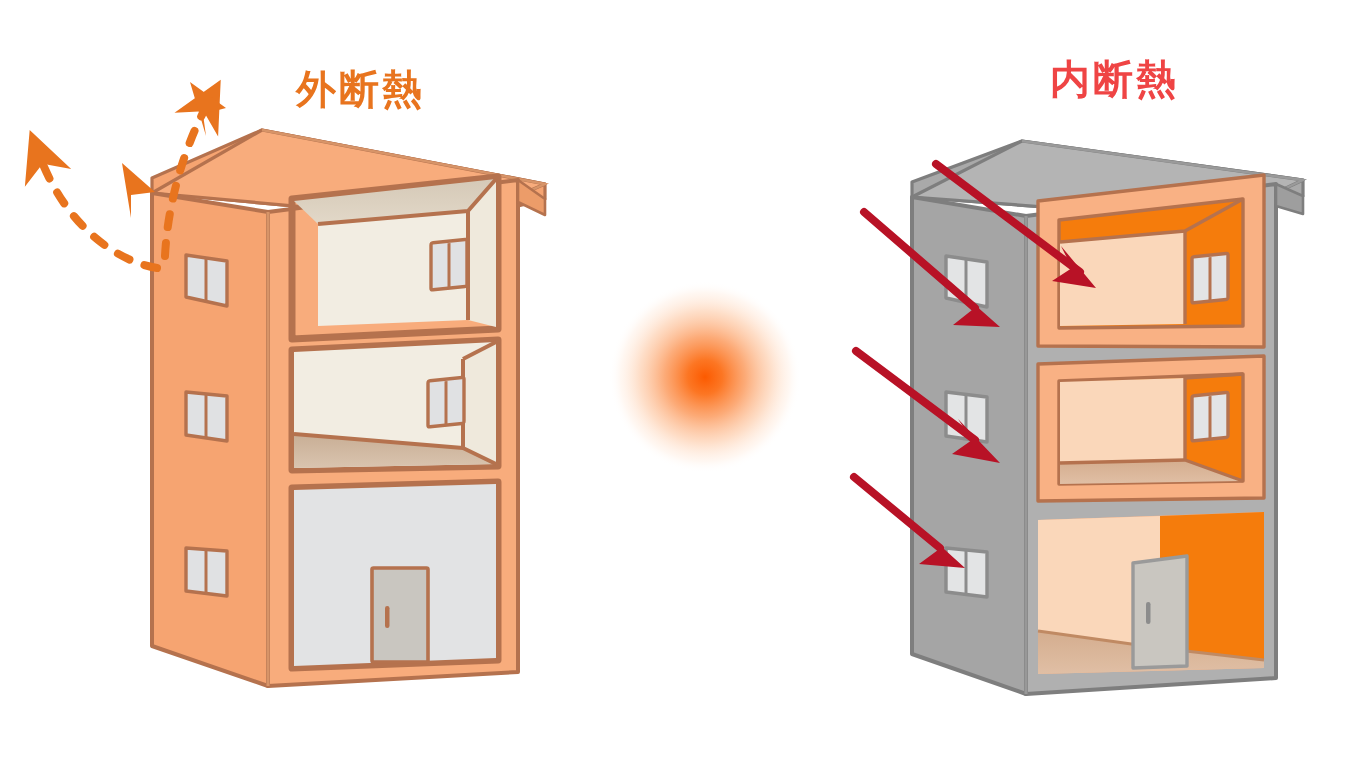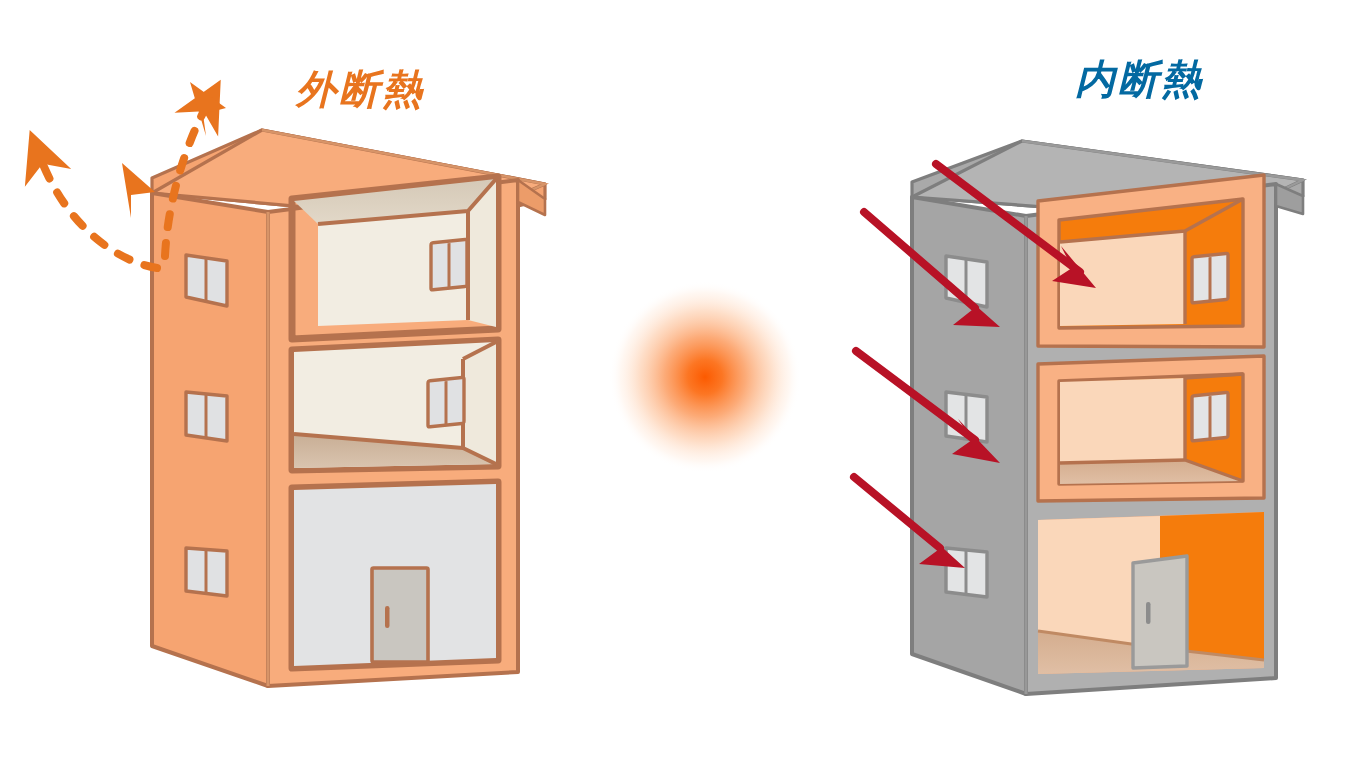--- a/index.html
+++ b/index.html
@@ -32,21 +32,21 @@
   svg.scene {
     position: absolute;
     left: 0; top: 0;
     width: 1368px;
     height: 768px;
   }
 </style>
 </head>
 <body>
 
-<div id="stage" style="background: rgb(255, 255, 255); font-style: italic;">
+<div id="stage" style="background: rgb(255, 255, 255);">
 
   <svg class="scene" viewBox="0 0 1368 768">
     <defs>
       <radialGradient id="sunGrad" cx="50%" cy="50%" r="50%">
         <stop offset="0%" stop-color="#FC5A00" stop-opacity="1"></stop>
         <stop offset="18%" stop-color="#FC6A10" stop-opacity="0.92"></stop>
         <stop offset="42%" stop-color="#FB8A43" stop-opacity="0.72"></stop>
         <stop offset="68%" stop-color="#FDB98A" stop-opacity="0.48"></stop>
         <stop offset="88%" stop-color="#FFDCC3" stop-opacity="0.22"></stop>
         <stop offset="100%" stop-color="#FFFFFF" stop-opacity="0"></stop>
@@ -254,15 +254,15 @@
 
       <g>
         <line x1="854" y1="477" x2="940" y2="548" stroke="#B81226" stroke-width="8" stroke-linecap="round"></line>
         <path d="M965,568 L919,564 L938,550 L923,530 Z"></path>
       </g>
     </g>
   </svg>
 
   <div class="title" id="title-left" style="color: rgb(232, 116, 30);">外断熱</div>
 
-  <div class="title" id="title-right" style="color: #0369a1; margin-left: 25px;">内断熱</div>
+  <div class="title" id="title-right" style="color: #ef4444;">内断熱</div>
 
 </div>
 
 </body></html>

